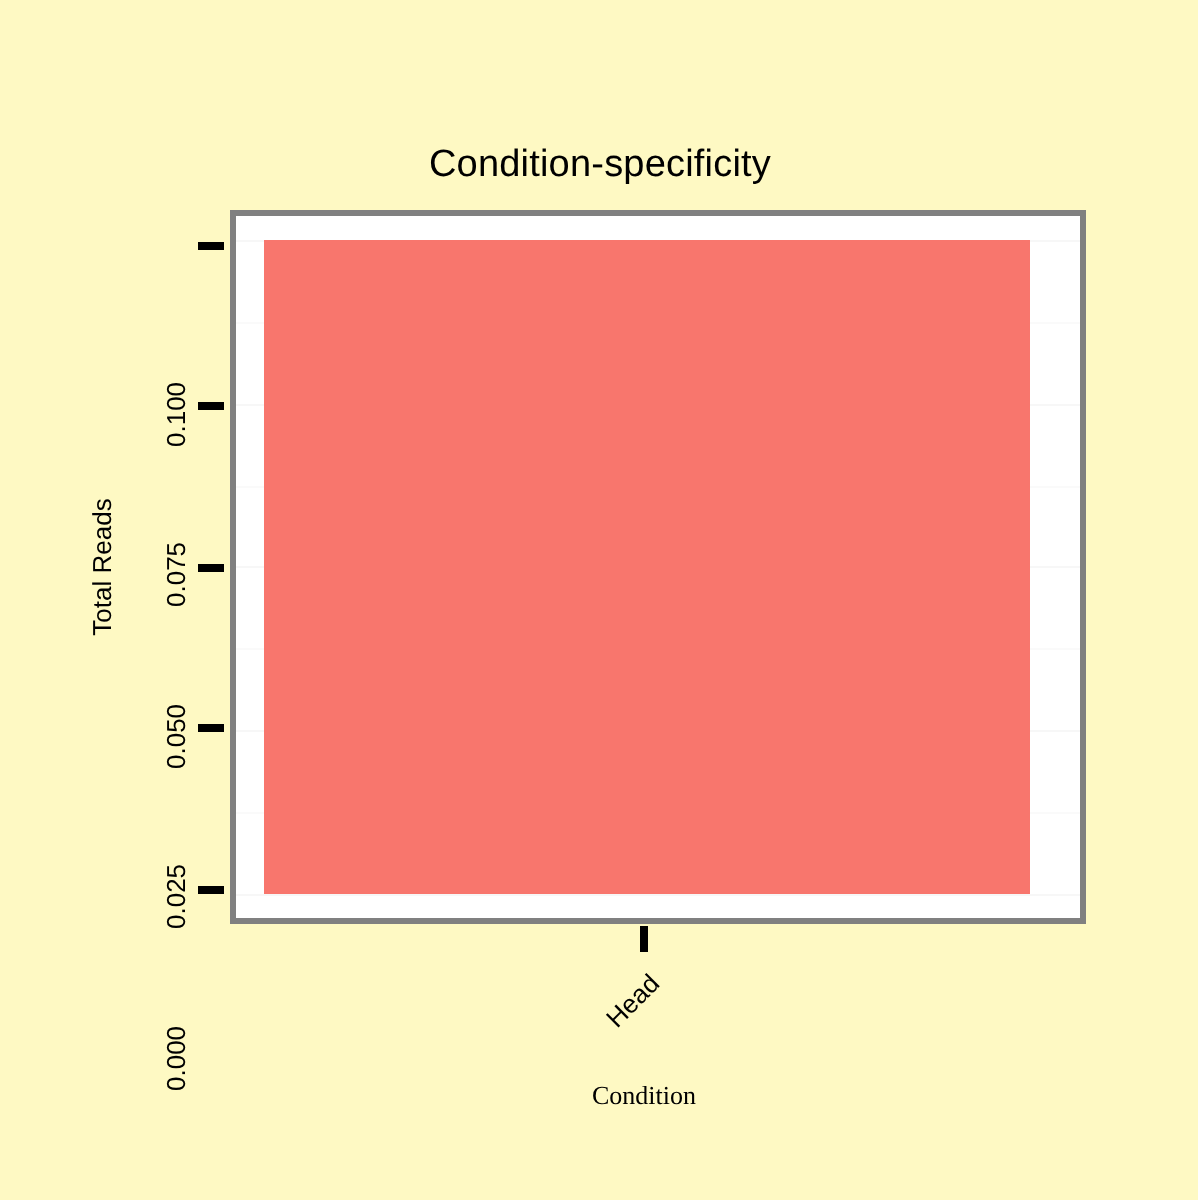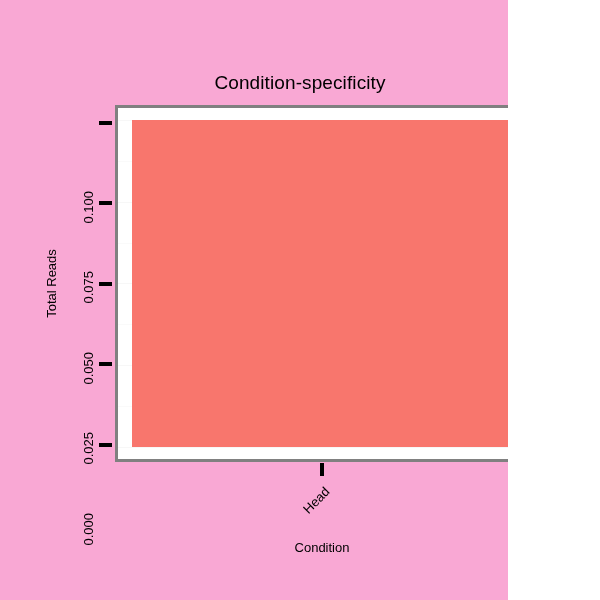--- a/index.html
+++ b/index.html
@@ -9,24 +9,24 @@
   }
   body {
     width: 600px;
     height: 600px;
     font-family: "Liberation Sans", sans-serif;
     -webkit-font-smoothing: antialiased;
   }
 
   #plot-root {
     position: relative;
-    width: 508px;
+    width: 599px;
     height: 600px;
     overflow: hidden;
-    background: #f9a8d4;
+    background: #fef9c3;
   }
 
   
   .chart-title {
     position: absolute;
     left: 0;
     top: 72px;
     width: 600px;
     text-align: center;
     font-size: 19px;
@@ -154,15 +154,15 @@
       <div class="grid-line major" style="top: 12px;"></div>
 
       <div class="bar" style="left: 14px; top: 12.2442px; width: 383px; height: 326.512px; background: rgb(248, 118, 109);"></div>
     </div>
   </div>
 
   <div class="tick-x" style="left: 320px; top: 463px;"></div>
 
   <div class="xlab-cat" style="left: 222px; top: 484px; width: 100px; text-align: right;">Head</div>
 
-  <div class="axis-title-x" style="left: 122px; top: 540px; width: 400px;">Condition</div>
+  <div class="axis-title-x" style="left: 122px; top: 540px; width: 400px; font-family: Liberation Serif, serif;">Condition</div>
 
 </div>
 
 </body></html>

